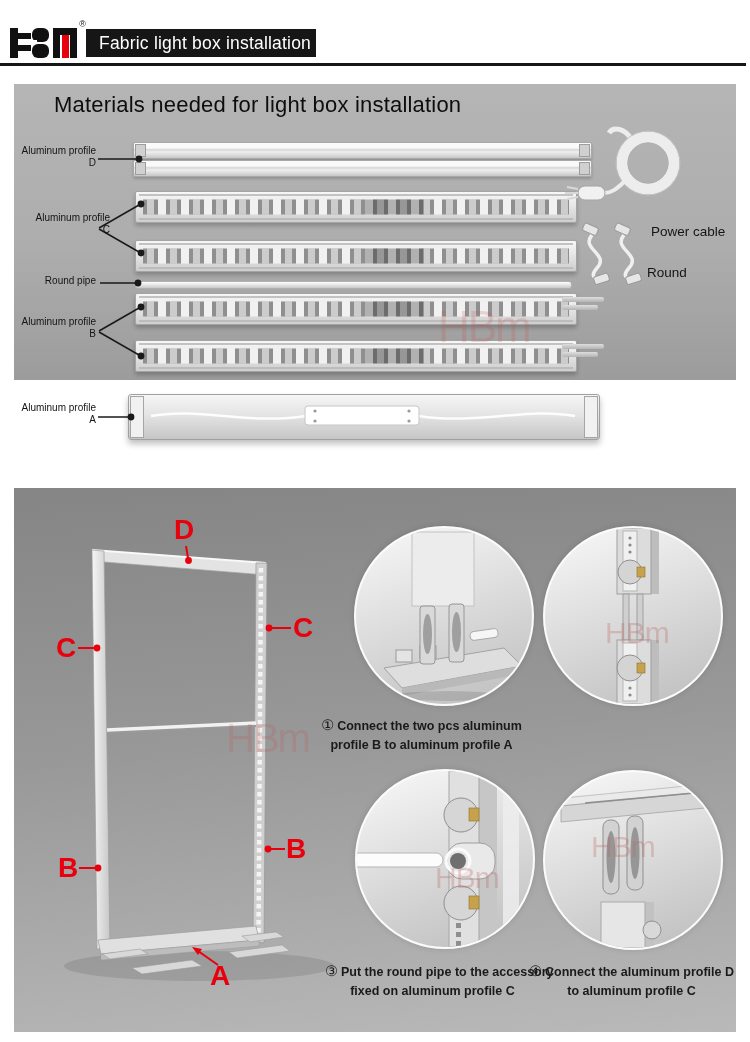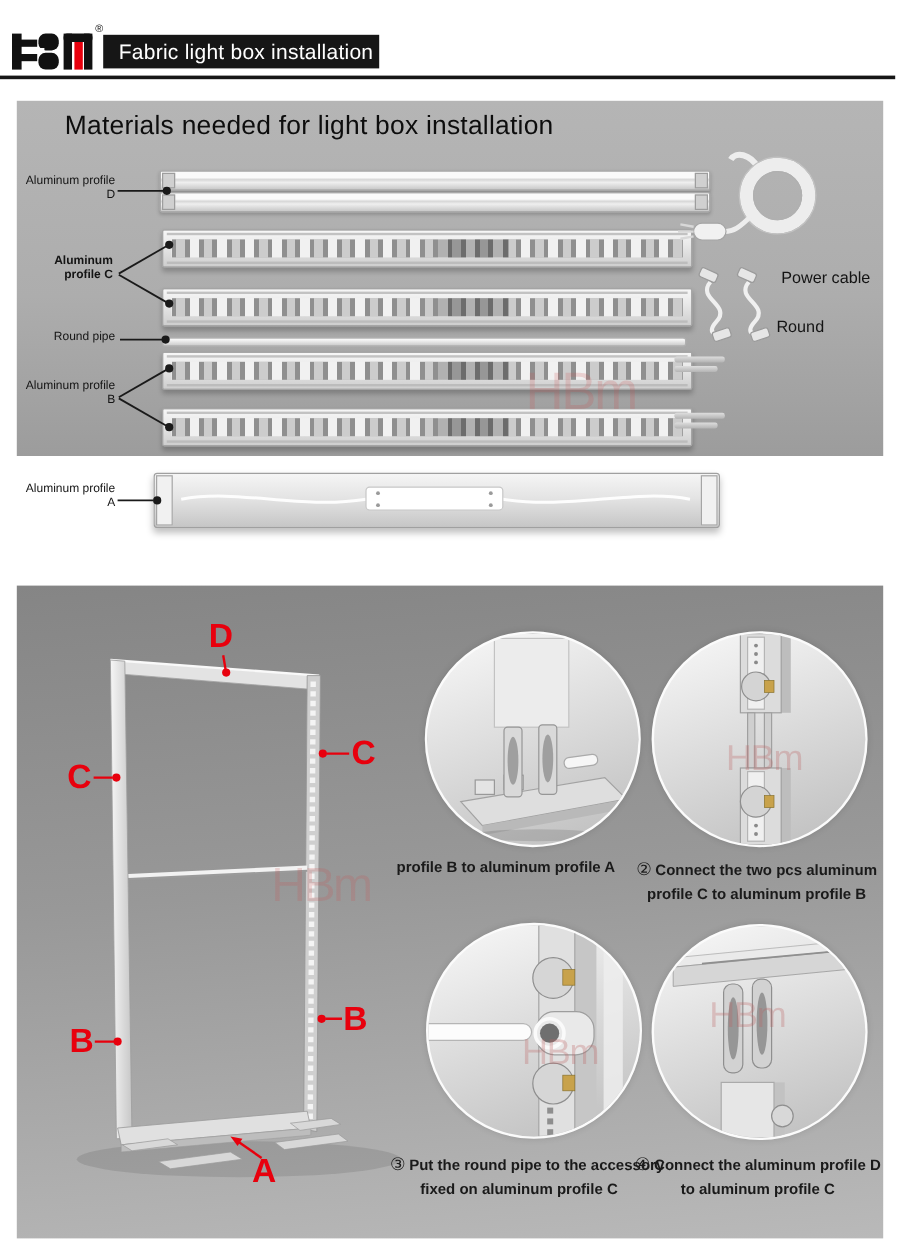--- a/index.html
+++ b/index.html
@@ -17,21 +17,21 @@
   
   .panel{position:absolute;left:14px;width:722px;}
   .panel1{top:84px;height:296px;background:linear-gradient(180deg,#b5b5b5 0%,#adadad 55%,#9c9c9c 100%);}
   .panel2{top:488px;height:544px;background:linear-gradient(175deg,#858585 0%,#989898 45%,#b9b9b9 100%);}
 
   .p1-title{position:absolute;left:40px;top:8px;font-size:22px;color:#0d0d0d;letter-spacing:.2px;}
 
   
   .part-label{position:absolute;width:76px;text-align:right;font-size:10px;line-height:1.18;color:#141414;}
   .lbl-d{left:6px;top:61px;}
-  .lbl-c{left:4px;top:128px;font-weight:bold;}
+  .lbl-c{left:20px;top:128px;}
   .lbl-pipe{left:-4px;top:191px;white-space:nowrap;width:86px;}
   .lbl-b{left:6px;top:232px;}
   .lbl-a{left:6px;top:318px;}
   .part-label-r{position:absolute;font-size:13.5px;color:#141414;white-space:nowrap;}
   .lbl-power{left:637px;top:106px;margin-top:34px;}
   .lbl-cable{left:633px;top:181px;}
 
   
   .rail{position:absolute;left:119px;width:457px;height:15px;border:1px solid #a8a8a8;border-radius:2px;
         background:linear-gradient(180deg,#fafafa 0%,#fafafa 33%,#d7d7d7 45%,#efefef 60%,#c7c7c7 100%);
@@ -345,25 +345,22 @@
         <rect x="82" y="44" width="16" height="74" rx="7" fill="#d2d2d2" stroke="#8f8f8f"></rect>
         <ellipse cx="90" cy="81" rx="4.5" ry="26" fill="#969696"></ellipse>
         <rect x="100" y="130" width="9" height="46" fill="#c2c2c2"></rect>
         <rect x="56" y="130" width="44" height="46" fill="#e6e6e6" stroke="#aaaaaa"></rect>
         <circle cx="107" cy="158" r="9" fill="#d8d8d8" stroke="#8f8f8f"></circle>
       </svg>
       <div class="watermark wm-c wm-c4">HBm</div>
     </div>
 
     <div class="step step1">
+      <div class="l1"><span class="step-num">①</span><span>Connect the two pcs aluminum</span></div>
       <div class="l2">profile B to aluminum profile A</div>
-    </div>
-    <div class="step step2">
-      <div class="l1"><span class="step-num">②</span><span>Connect the two pcs aluminum</span></div>
-      <div class="l2">profile C to aluminum profile B</div>
     </div>
     <div class="step step3">
       <div class="l1"><span class="step-num">③</span><span>Put the round pipe to the accessory</span></div>
       <div class="l2">fixed on aluminum profile C</div>
     </div>
     <div class="step step4">
       <div class="l1"><span class="step-num">④</span><span>Connect the aluminum profile D</span></div>
       <div class="l2">to aluminum profile C</div>
     </div>
   </section>

